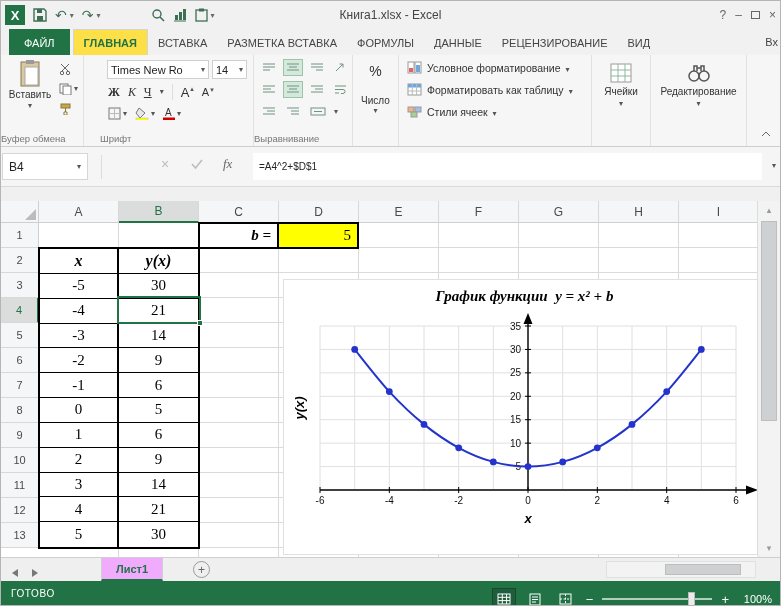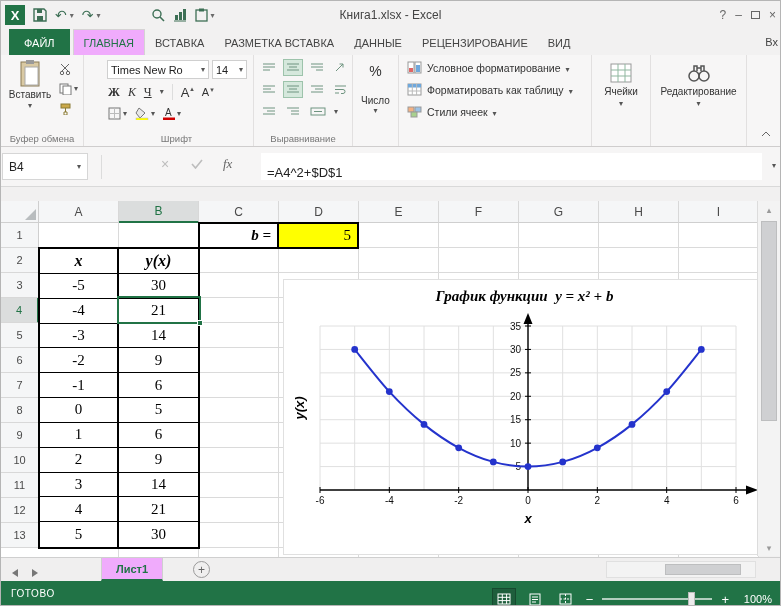--- a/index.html
+++ b/index.html
@@ -14,27 +14,27 @@
   .qdd{font-size:8px;color:#6a6a6a;margin-left:-5px;}
   .gapL{margin-left:42px;}
   .title{position:absolute;left:50%;transform:translateX(-50%);font-size:12px;color:#444;white-space:nowrap;}
   .wincontrols{position:absolute;right:4px;top:0;height:28px;display:flex;gap:9px;align-items:center;font-size:12px;color:#666;}
   .maxbox{display:inline-block;width:9px;height:8px;border:1px solid #666;}
 
   
   .tabrow{position:absolute;top:28px;left:0;right:0;height:26px;display:flex;align-items:stretch;background:#f2f1f1;padding-left:8px;}
   .rtab{padding:6px 10px 5px;font-size:11px;color:#444;white-space:nowrap;display:flex;align-items:center;}
   .rtab.file{background:#217346;color:#fff;padding:6px 15px 5px;margin-right:3px;}
-  .rtab.active{background:#f0abfc;border:1px solid #d5d3d3;border-bottom:none;color:#217346;}
+  .rtab.active{background:#fde047;border:1px solid #d5d3d3;border-bottom:none;color:#217346;font-weight:bold;}
   .signin{position:absolute;right:0;top:0;height:26px;display:flex;align-items:center;font-size:11px;color:#444;padding-left:3px;}
 
   
   .ribbon{position:absolute;top:54px;left:0;right:0;height:92px;background:#f7f6f6;border-bottom:1px solid #cfcdcd;}
   .rgroup{position:absolute;top:0;bottom:0;border-right:1px solid #e2e0e0;}
-  .glabel{position:absolute;bottom:2px;left:0;right:0;text-align:center;font-size:9.5px;color:#777;white-space:nowrap;overflow:hidden;}
+  .glabel{position:absolute;bottom:2px;left:0;right:0;font-size:9.5px;color:#777;white-space:nowrap;overflow:hidden;}
   .dd{font-size:8px;color:#555;line-height:1;}
   .pastebtn{position:absolute;left:6px;top:4px;width:46px;height:68px;display:flex;flex-direction:column;align-items:center;justify-content:flex-start;font-size:10px;color:#333;gap:2px;}
   .smallcol{position:absolute;left:58px;top:8px;display:flex;flex-direction:column;gap:8px;}
   .sbtn{display:flex;align-items:center;gap:2px;}
   .combo{position:absolute;height:19px;background:#fff;border:1px solid #cfcfcf;font-size:11px;display:flex;align-items:center;justify-content:space-between;padding:0 3px;color:#222;overflow:hidden;white-space:nowrap;}
   .fbtns{position:absolute;left:8px;display:flex;align-items:center;gap:8px;font-size:12px;color:#333;}
   .bld{font-weight:bold;font-family:"Liberation Serif",serif;}
   .ita{font-style:italic;font-family:"Liberation Serif",serif;}
   .und{text-decoration:underline;font-family:"Liberation Serif",serif;}
   .fsz{display:flex;align-items:flex-start;gap:1px;font-size:13px;font-family:"Liberation Serif",serif;}
@@ -48,21 +48,21 @@
   .stylerow{position:absolute;left:8px;display:flex;align-items:flex-end;gap:5px;font-size:10.5px;color:#333;white-space:nowrap;}
   .bigbtn{position:absolute;left:0;right:0;display:flex;flex-direction:column;align-items:center;gap:3px;font-size:10px;color:#333;}
   .collapse{position:absolute;right:9px;bottom:5px;}
 
   
   .fbar{position:absolute;top:146px;left:0;right:0;height:40px;background:#f6f5f5;border-bottom:1px solid #d9d9d9;}
   .namebox{position:absolute;left:1px;top:6px;width:86px;height:27px;background:#fff;border:1px solid #d6d6d6;display:flex;align-items:center;justify-content:space-between;padding:0 6px;font-size:12px;color:#222;}
   .fsep{position:absolute;left:100px;top:8px;width:1px;height:24px;background:#dcdcdc;}
   .fbtn{position:absolute;top:9px;font-size:14px;color:#bdbdbd;}
   .fx{position:absolute;left:222px;top:9px;font-size:13px;color:#666;font-family:"Liberation Serif",serif;font-style:italic;}
-  .ffield{position:absolute;left:260px;top:6px;right:18px;height:27px;background:#fff;display:flex;align-items:flex-end;padding:0 6px;font-size:13px;color:#222;}
+  .ffield{position:absolute;left:252px;top:6px;right:18px;height:27px;background:#fff;display:flex;align-items:center;padding:0 6px;font-size:10px;color:#222;}
   .fexpand{position:absolute;right:4px;top:15px;}
 
   
   #grid{position:absolute;top:200px;left:0;width:758px;height:356px;background:#fff;overflow:hidden;}
   .corner{position:absolute;left:0;top:0;width:38px;height:22px;background:#f5f6f7;border-right:1px solid #cfcfcf;border-bottom:1px solid #cfcfcf;}
   .corner-tri{position:absolute;right:2px;bottom:2px;width:0;height:0;border-left:11px solid transparent;border-bottom:11px solid #b9bdbf;}
   .chead{position:absolute;top:0;height:22px;background:#f5f6f7;border-right:1px solid #d8d8d8;border-bottom:1px solid #cfcfcf;display:flex;align-items:center;justify-content:center;font-size:12px;color:#4a4a4a;}
   .chead.sel{background:#dbdddd;color:#217346;border-bottom:2px solid #217346;}
   .rhead{position:absolute;left:0;width:38px;height:25px;background:#f5f6f7;border-right:1px solid #cfcfcf;border-bottom:1px solid #d8d8d8;display:flex;align-items:center;justify-content:center;font-size:11px;color:#4a4a4a;}
   .rhead.sel{background:#dbdddd;color:#217346;border-right:2px solid #217346;}
@@ -159,20 +159,21 @@
       <span class="maxbox"></span>
       <span>×</span>
     </div>
   </div>
 
   <div class="tabrow" id="tabrow">
       <div class="rtab file">ФАЙЛ</div>
       <div class="rtab active">ГЛАВНАЯ</div>
       <div class="rtab">ВСТАВКА</div>
       <div class="rtab">РАЗМЕТКА ВСТАВКА</div>
+      <div class="rtab">ФОРМУЛЫ</div>
       <div class="rtab">ДАННЫЕ</div>
       <div class="rtab">РЕЦЕНЗИРОВАНИЕ</div>
       <div class="rtab">ВИД</div>
     </div>
   <span class="signin" style="position:absolute;top:28px;right:2px;margin-left:32px;">Вх</span>
 
   <div class="ribbon">
 
     <div class="rgroup" style="left:0;width:83px">
       <div class="pastebtn">

